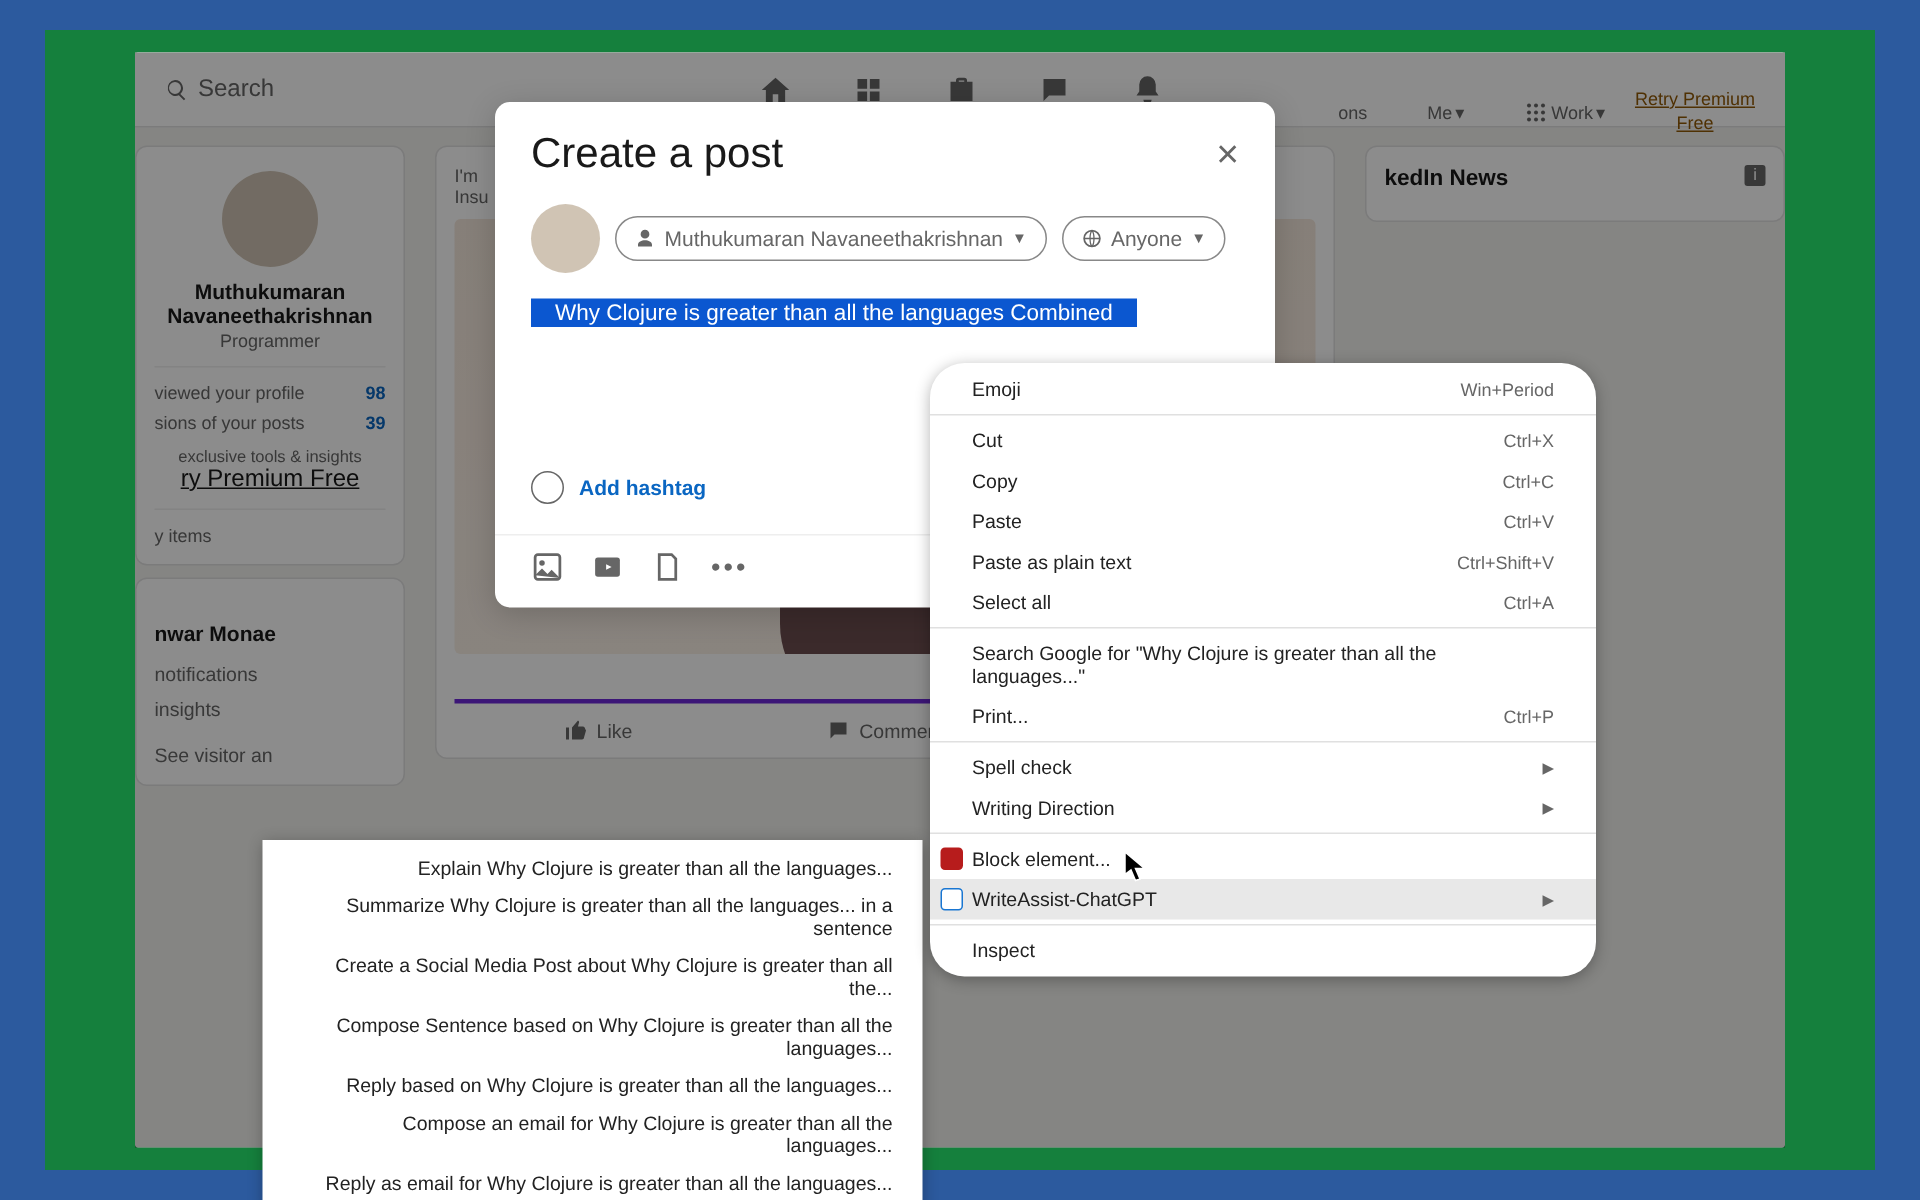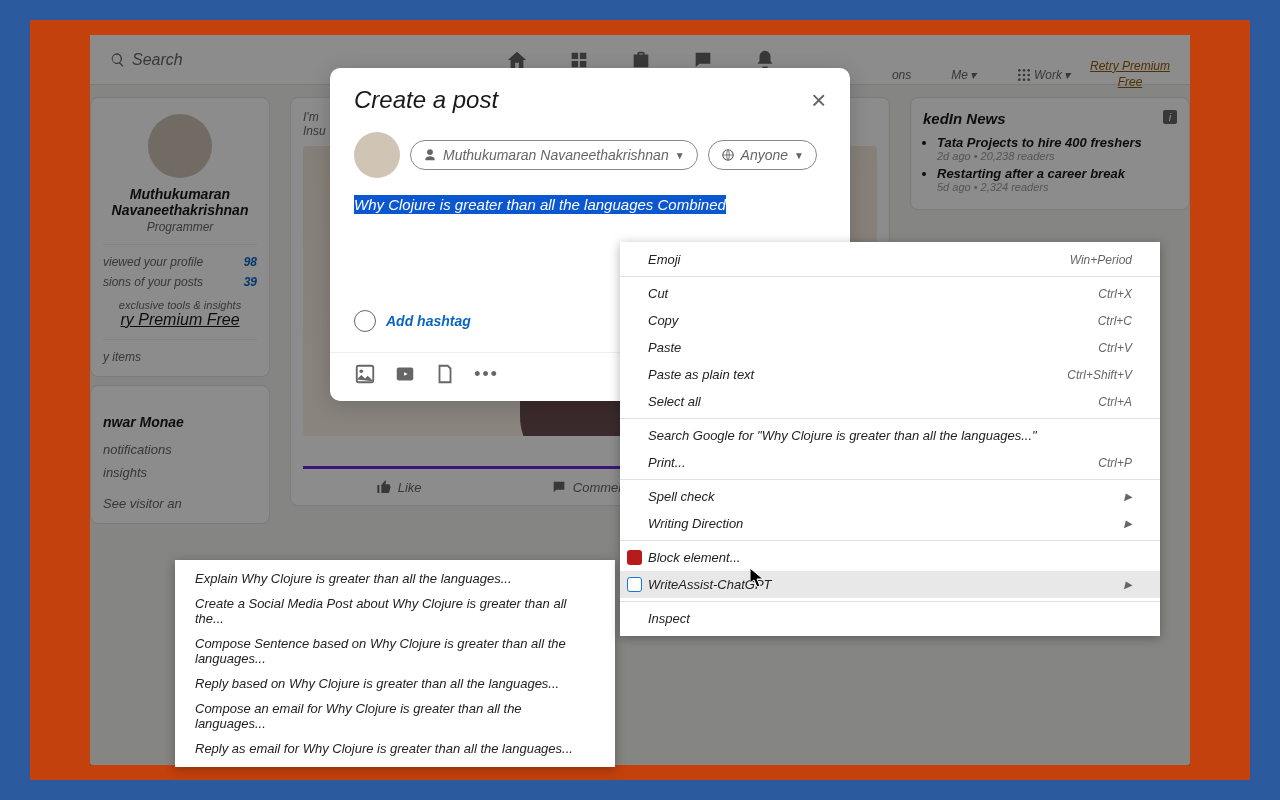--- a/index.html
+++ b/index.html
@@ -1,17 +1,17 @@
 <!DOCTYPE html>
 <html><head>
 <meta charset="utf-8">
 <style>
 * { box-sizing: border-box; margin: 0; padding: 0; font-family: -apple-system, BlinkMacSystemFont, "Segoe UI", Arial, sans-serif; }
 body { background: #2c5a9e; padding: 20px 30px; }
-.outer { background: #c2410c; width: 100%; height: 760px; position: relative; font-style: italic; }
+.outer { background: #15803d; width: 100%; height: 760px; position: relative; }
 .app-bg { position: absolute; left: 60px; top: 15px; right: 60px; bottom: 15px; background: #f3f2ef; border-radius: 2px; }
 .app-bg::after { content:""; position:absolute; inset:0; background: rgba(0,0,0,0.45); pointer-events:none; }
 .nav { height: 50px; background: #fff; display: flex; align-items: center; padding: 0 20px; gap: 12px; border-bottom: 1px solid #e0e0e0; }
 .search { flex: 1; max-width: 280px; display: flex; align-items: center; gap: 6px; color: #666; }
 .search svg { width: 16px; height: 16px; fill: #666; }
 .nav-icons { display: flex; gap: 40px; margin: 0 auto; }
 .nav-icon { width: 22px; height: 22px; fill: #666; }
 .nav-right { display: flex; gap: 20px; align-items: center; font-size: 12px; color: #666; margin-top: 30px; }
 .nav-caret { display:flex; align-items:center; gap:2px;padding-left:20px; }
 .retry { font-size: 12px; color: #915907; text-decoration: underline; text-align:center; line-height:1.3; }
@@ -45,52 +45,52 @@
 .actbtn { flex:1; text-align:center; padding:10px; color:#666; font-size:13px; display:flex; align-items:center; justify-content:center; gap:6px; }
 
 .visitor-card { font-size:13px; }
 .visitor-card h4 { font-size:14px; color:#191919; margin-bottom:8px;margin-top:16px; }
 .visitor-card .sm { padding: 4px 0; }
 .visitor-card .cta { margin-top:12px; color:#666; }
 
 
 .modal { position: absolute; left: 300px; top: 48px; width: 520px; background: #fff; border-radius: 10px; box-shadow: 0 4px 20px rgba(0,0,0,0.18); z-index: 50; }
 .modal-h { display:flex; justify-content:space-between; align-items:center; padding: 18px 24px; }
-.modal-h h2 { font-size: 24px; font-weight:400; color:#191919; }
+.modal-h h2 { font-size: 28px; font-weight:400; color:#191919; }
 .close-x { font-size: 26px; color:#666; cursor:pointer; line-height:1; }
 .modal-body { padding: 0 24px 12px; }
 .post-id { display:flex; align-items:center; gap:10px; margin-bottom: 18px; }
 .av-sm { width:46px; height:46px; border-radius:50%; background:#d0c4b4; }
 .pill { border:1px solid #888; border-radius: 18px; padding: 6px 12px; font-size: 14px; color:#666; display:flex; align-items:center; gap:6px; }
 .pill svg { width:14px; height:14px; fill:#666; }
 .pill .caret { font-size:10px; }
 .post-text { min-height: 100px; font-size: 15px; color:#191919; }
-.post-text .sel { background:#0b57d0; color:#fff; padding:1px 0; }
+.post-text .sel { background:#0b57d0; color:#fff; padding:1px 16px; }
 .hashtag-row { display:flex; align-items:center; gap:10px; padding: 14px 0 8px; color:#0a66c2; font-weight:600; font-size:14px; }
 .hashtag-row .emo { width:22px; height:22px; border:1.5px solid #666; border-radius:50%; position:relative; }
 .modal-f { display:flex; align-items:center; gap:18px; padding: 10px 24px 16px; border-top:1px solid #eee; color:#666; }
 .modal-f .mi { width:22px; height:22px; fill:#666; }
 .any { margin-left:auto; display:flex; align-items:center; gap:6px; font-size:14px; color:#666; }
 
 
-.ctx { position:absolute; left:590px; top:222px; width:540px; background:#fff; box-shadow: 0 2px 10px rgba(0,0,0,0.3); z-index:60; font-size:13px; color:#222; padding: 4px 0; }
+.ctx { position:absolute; left:590px; top:222px; width:444px; background:#fff; box-shadow: 0 2px 10px rgba(0,0,0,0.3); z-index:60; font-size:13px; color:#222; padding: 4px 0; border-radius: 23px; }
 .ctx-row { display:flex; justify-content:space-between; align-items:center; padding: 6px 28px; }
 .ctx-row.hover { background:#e8e8e8; }
 .ctx-row .sc { color:#666; font-size:12px; }
 .ctx-row .arr { color:#666; font-size:10px; }
 .ctx-sep { height:1px; background:#e0e0e0; margin: 3px 0; }
 .ctx-ico { position:absolute; left:7px; width:15px; height:15px; border-radius:3px; }
 .ctx-ico.red { background:#b71c1c; }
 .ctx-ico.blue { background:#fff; border:1px solid #1976d2; }
 .ctx-row-rel { position:relative; }
 .cursor-i { position:absolute; left:720px; top:548px; z-index:70; pointer-events:none; }
 
 
 .submenu { position:absolute; left:145px; top:540px; width:440px; background:#fff; box-shadow: 0 2px 10px rgba(0,0,0,0.3); z-index:55; font-size:13px; color:#222; padding: 6px 0; }
-.submenu .sr { padding: 5px 20px; }
+.submenu .sr { padding: 5px 20px; text-align: right; }
 </style>
 </head>
 <body>
 
 <div class="outer">
   <div class="app-bg">
 
     <div class="nav">
       <div class="search">
         <svg viewBox="0 0 24 24">
@@ -194,24 +194,20 @@
               </div>
             <div class="actbtn"></div>
           </div>
         </div>
       </div>
 
       <div class="col-right">
         <div class="card news">
           <span class="info-icon">i</span>
           <h3>kedIn News</h3>
-          <ul>
-            <li><span style="display:inline;font-weight:600;color:#191919;font-size:13px">Tata Projects to hire 400 freshers</span><span>2d ago • 20,238 readers</span></li>
-            <li><span style="display:inline;font-weight:600;color:#191919;font-size:13px">Restarting after a career break</span><span>5d ago • 2,324 readers</span></li>
-          </ul>
         </div>
       </div>
     </div>
   </div>
 
   <div class="modal">
     <div class="modal-h">
       <h2>Create a post</h2>
       <span class="close-x">×</span>
     </div>
@@ -324,20 +320,21 @@
         <span>Inspect</span>
       </div>
   </div>
 
   <svg class="cursor-i" width="16" height="20" viewBox="0 0 16 20">
       <path d="M0 0l0 15 4-3 3 7 3-1-3-7 6 0z" fill="#000" stroke="#fff" stroke-width="1"></path>
     </svg>
 
   <div class="submenu">
     <div class="sr">Explain Why Clojure is  greater than all the languages...</div>
+    <div class="sr">Summarize Why Clojure is  greater than all the languages... in a sentence</div>
     <div class="sr">Create a Social Media Post about Why Clojure is  greater than all the...</div>
     <div class="sr">Compose Sentence based on Why Clojure is  greater than all the languages...</div>
     <div class="sr">Reply based on Why Clojure is  greater than all the languages...</div>
     <div class="sr">Compose an email for Why Clojure is  greater than all the languages...</div>
     <div class="sr">Reply as email for Why Clojure is  greater than all the languages...</div>
   </div>
 
 </div>
 
 </body></html>

